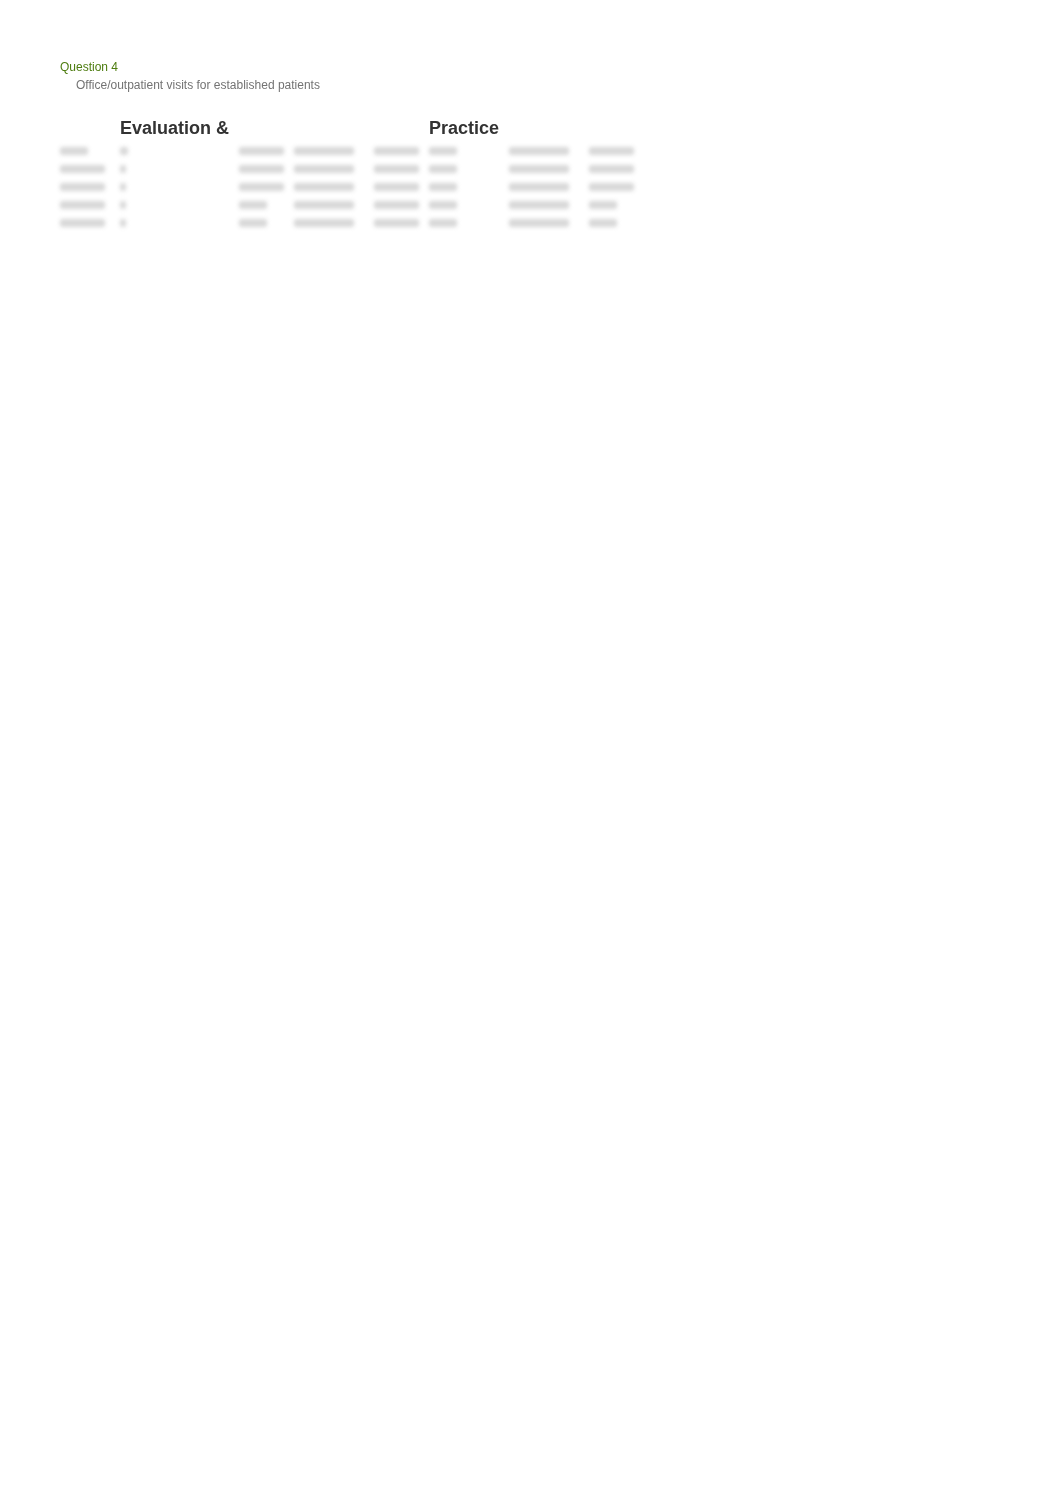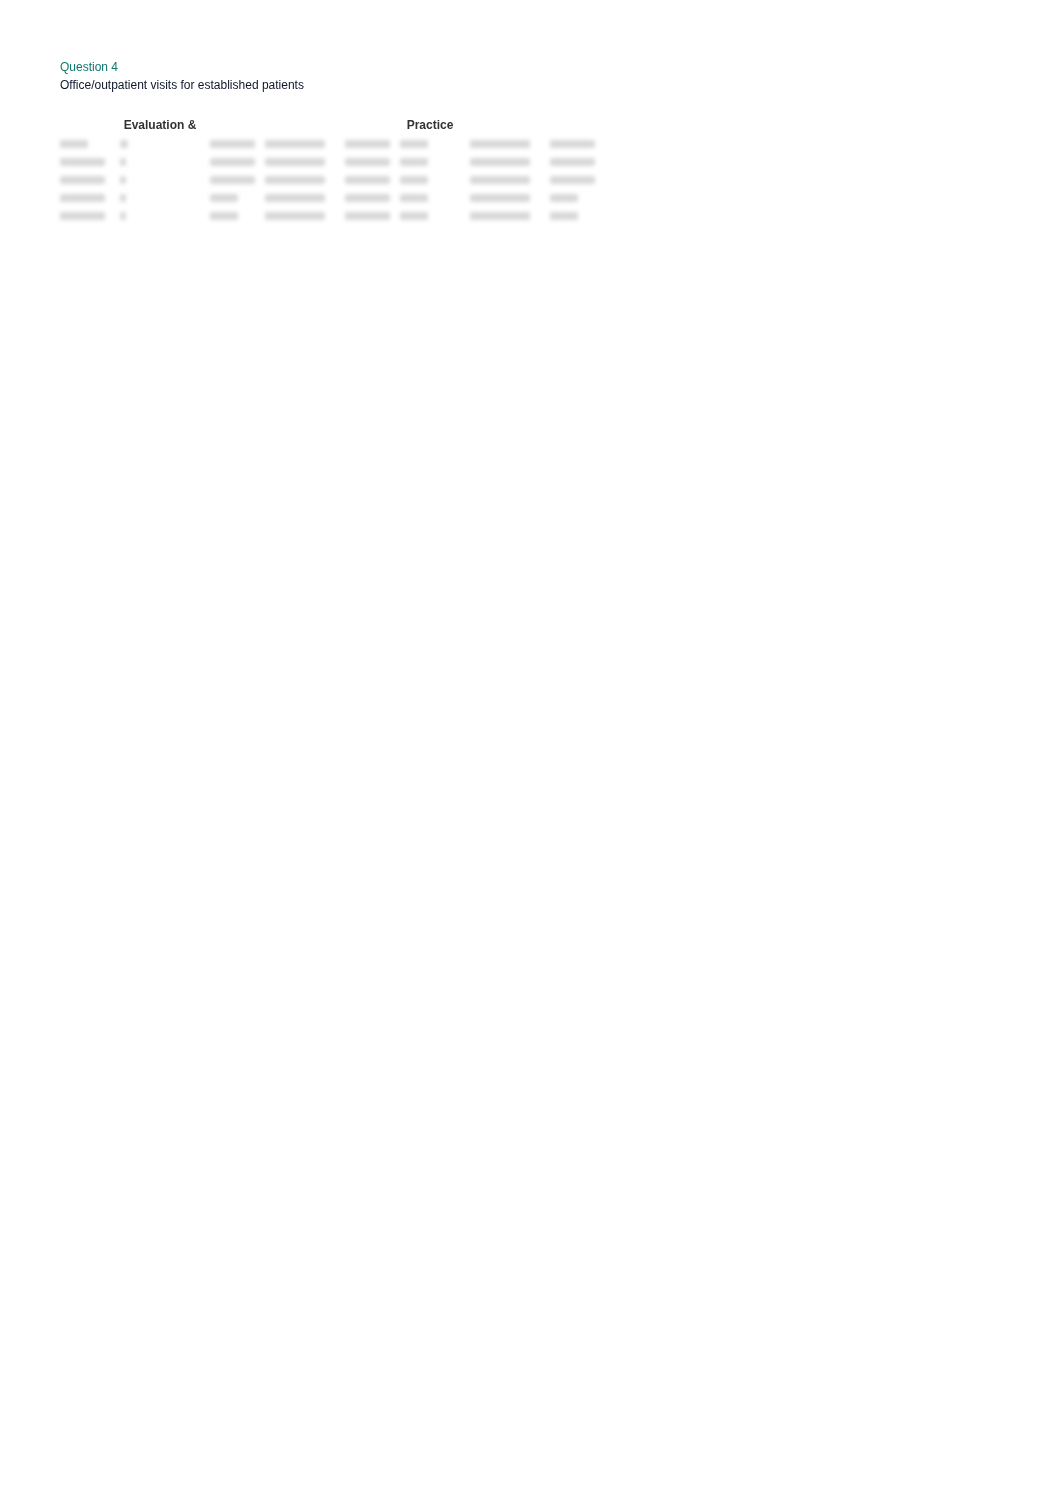--- a/index.html
+++ b/index.html
@@ -13,42 +13,43 @@
       font-family: Arial, Helvetica, sans-serif;
       font-size: 12px;
       color: #333;
       width: 1062px;
       min-height: 1506px;
       padding: 60px 60px;
     }
 
     .question-label {
       font-size: 12px;
-      color: #0f766e;
+      color: #4d7c0f;
       margin-bottom: 4px;
     }
 
     .question-description {
       font-size: 12px;
-      color: #0f172a;
+      color: #737373;
       margin-bottom: 24px;
+      margin-left: 16px;
     }
 
     .table-container {
       margin-top: 10px;
     }
 
     table {
       border-collapse: collapse;
       width: auto;
     }
 
     thead tr th {
       font-weight: bold;
-      font-size: 12px;
+      font-size: 18px;
       padding: 2px 10px 2px 0;
       vertical-align: bottom;
       white-space: nowrap;
       margin-top: 25px;
     }
 
     thead tr th.hcpcs-code {
       padding-bottom: 0;
     }
 

